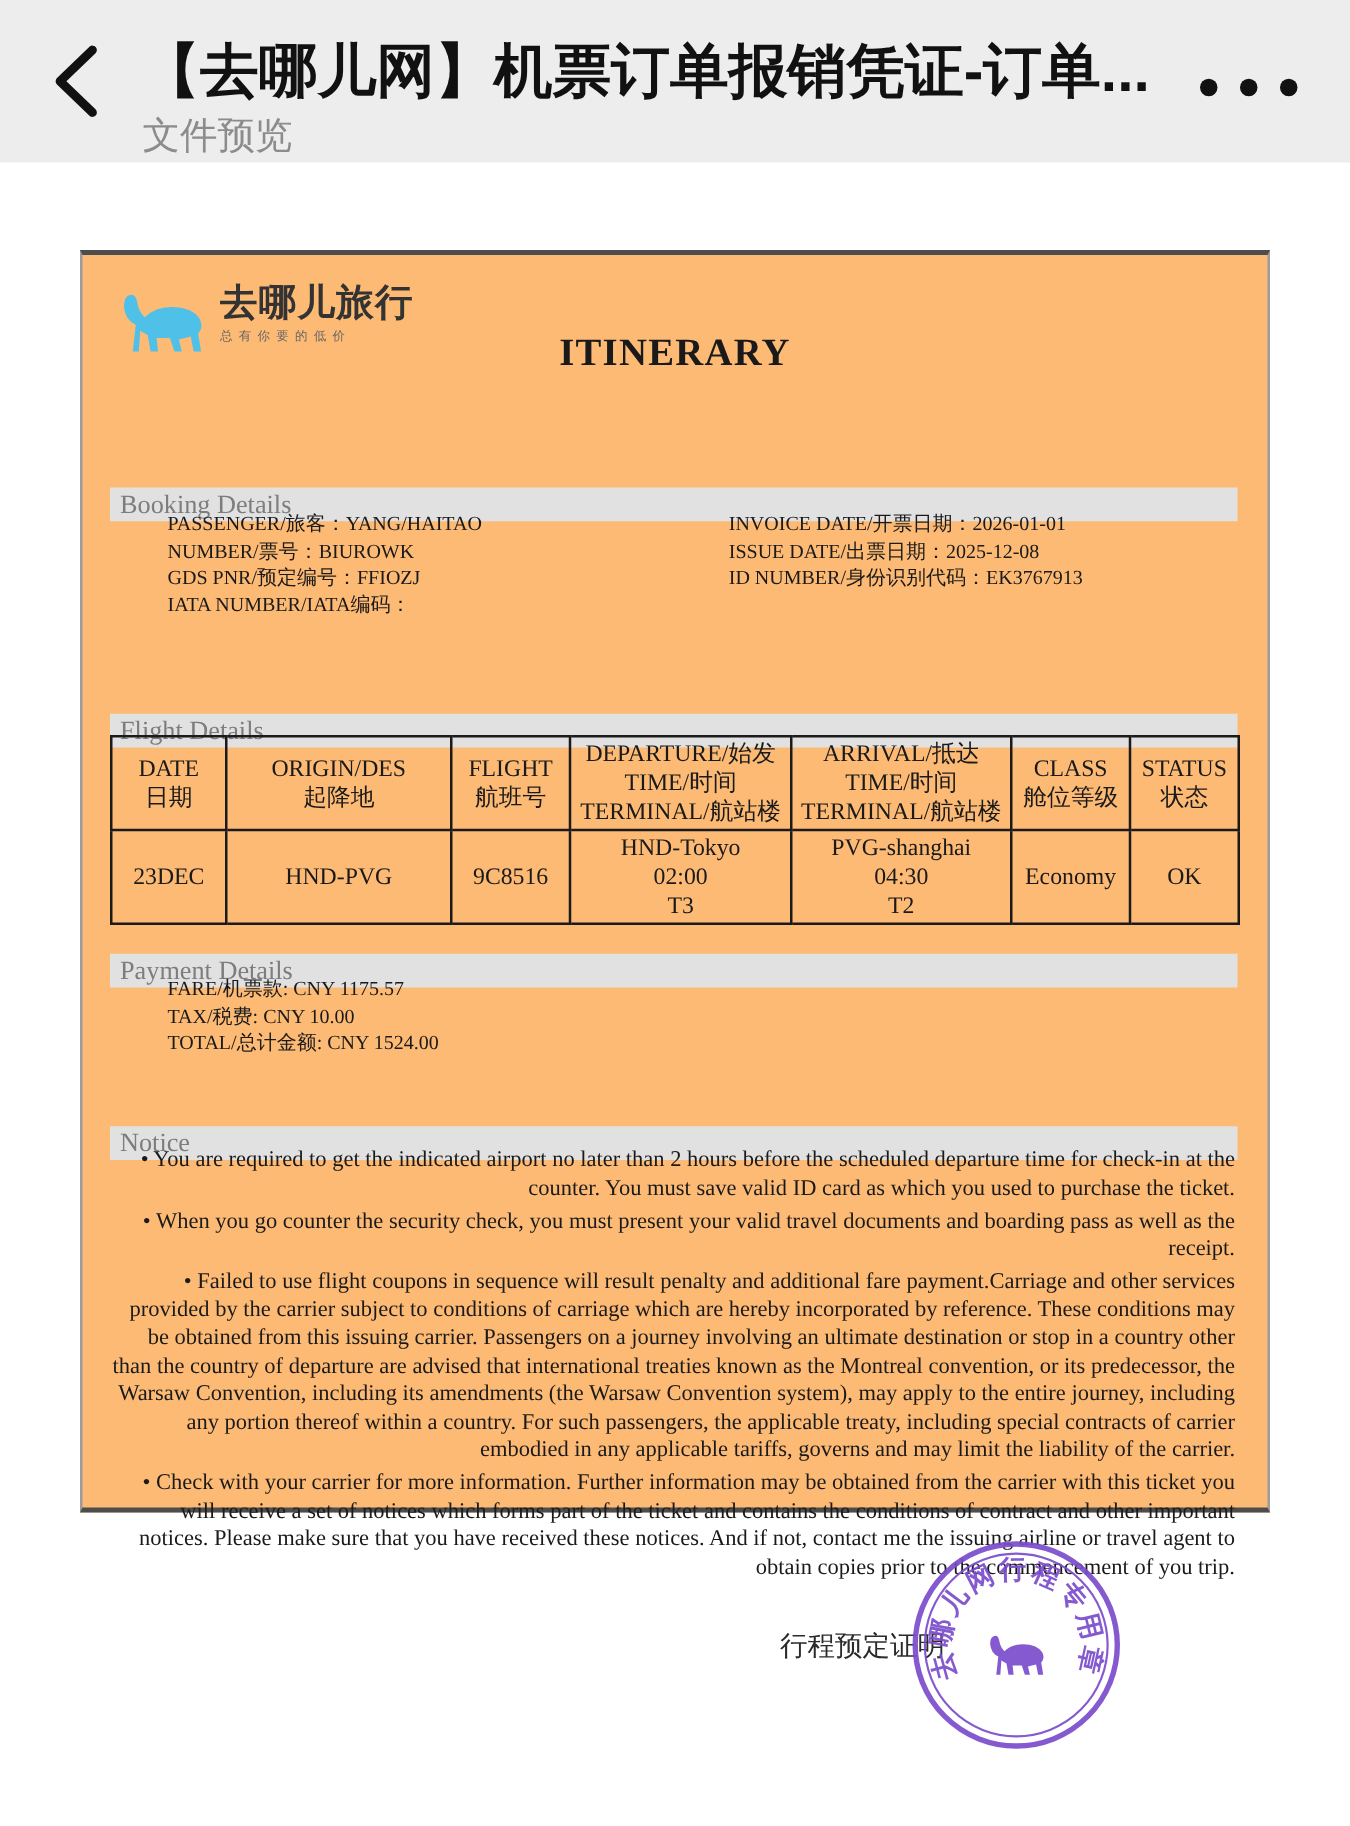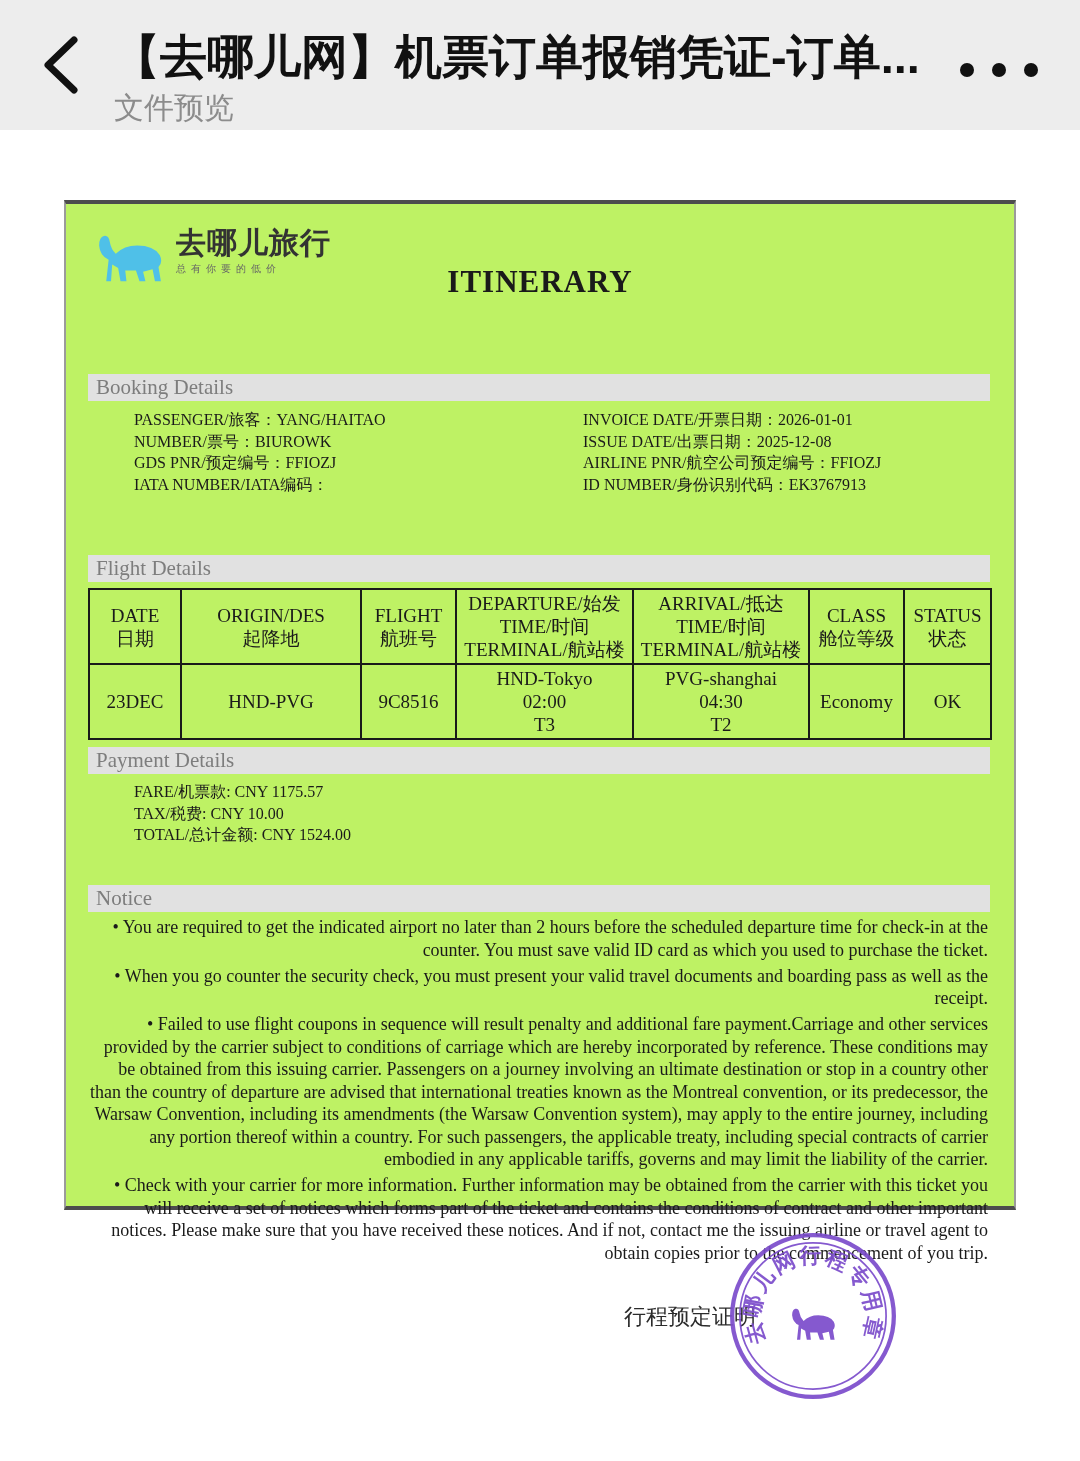--- a/index.html
+++ b/index.html
@@ -11,36 +11,36 @@
             background:#ededed; font-family:"Liberation Sans","DejaVu Sans",sans-serif; }
   .back-btn { position:absolute; left:34px; top:34px; width:56px; height:62px; cursor:pointer; }
   .appbar-title { position:absolute; left:113px; top:26px; width:820px; height:60px;
                   font-size:47px; font-weight:700; color:#111; white-space:nowrap; overflow:hidden; }
   .appbar-sub { position:absolute; left:114px; top:88px; font-size:30px; color:#8c8c8c; }
   .more-btn { position:absolute; right:42px; top:48px; width:78px; height:44px; cursor:pointer;
               display:flex; align-items:center; justify-content:space-between; }
   .more-btn i { width:14px; height:14px; border-radius:50%; background:#111; }
 
   
-  .doc { position:absolute; left:64px; top:200px; width:952px; height:1010px; background:#bef264;
+  .doc { position:absolute; left:64px; top:200px; width:952px; height:1010px; background:#fdba74;
          border-top:4px solid #4d4d4d; border-bottom:4px solid #4d4d4d;
          border-left:2px solid #9b9b9b; border-right:2px solid #9b9b9b; }
   .doc * { color:#1a1a1a; }
 
   .logo { position:absolute; left:26px; top:22px; display:flex; align-items:flex-start; }
   .logo svg { width:76px; height:58px; }
   .logo-txt { margin-left:8px; font-family:"Liberation Sans","DejaVu Sans",sans-serif; }
   .logo-brand { font-size:30px; font-weight:700; color:#333; letter-spacing:1px; line-height:34px; }
   .logo-tag { font-size:10px; letter-spacing:5px; color:#666; margin-top:2px; }
 
   .doc-title { position:absolute; left:0; right:0; top:60px; text-align:center;
                font-size:31px; font-weight:700; letter-spacing:1px; }
 
   .sec-bar { position:absolute; left:22px; width:902px; height:27px; background:#e1e1e1;
-             font-size:21px; color:#7d7d7d; line-height:27px; padding-left:8px; }
+             font-size:21px; color:#7d7d7d; line-height:27px; padding-left:8px;margin-top:16px; }
   .bar-booking { top:170px; } .bar-flight { top:351px; }
   .bar-payment { top:543px; } .bar-notice { top:681px; }
 
   .kv-col { position:absolute; font-size:16px; line-height:21.5px; white-space:nowrap;margin-left:40px; }
   .col-left  { left:28px;  top:205px; }
   .col-right { left:477px; top:205px; }
   .pay-col   { left:28px;  top:577px; }
 
   
   table.flight { position:absolute; left:22px; top:384px; width:904px;
@@ -96,21 +96,20 @@
   <div class="sec-bar bar-booking">Booking Details</div>
   <div class="kv-col col-left">
     <div><span>PASSENGER/旅客：</span><span>YANG/HAITAO</span></div>
     <div><span>NUMBER/票号：</span><span>BIUROWK</span></div>
     <div><span>GDS PNR/预定编号：</span><span>FFIOZJ</span></div>
     <div><span>IATA NUMBER/IATA编码：</span><span></span></div>
   </div>
   <div class="kv-col col-right">
     <div><span>INVOICE DATE/开票日期：</span><span>2026-01-01</span></div>
     <div><span>ISSUE DATE/出票日期：</span><span>2025-12-08</span></div>
-    <div><span>AIRLINE PNR/航空公司预定编号：</span><span>FFIOZJ</span></div>
     <div><span>ID NUMBER/身份识别代码：</span><span>EK3767913</span></div>
   </div>
 
   <div class="sec-bar bar-flight">Flight Details</div>
   <table class="flight">
     <colgroup>
       <col style="width:92px">
         <col style="width:180px">
         <col style="width:95px">
       <col style="width:177px">

